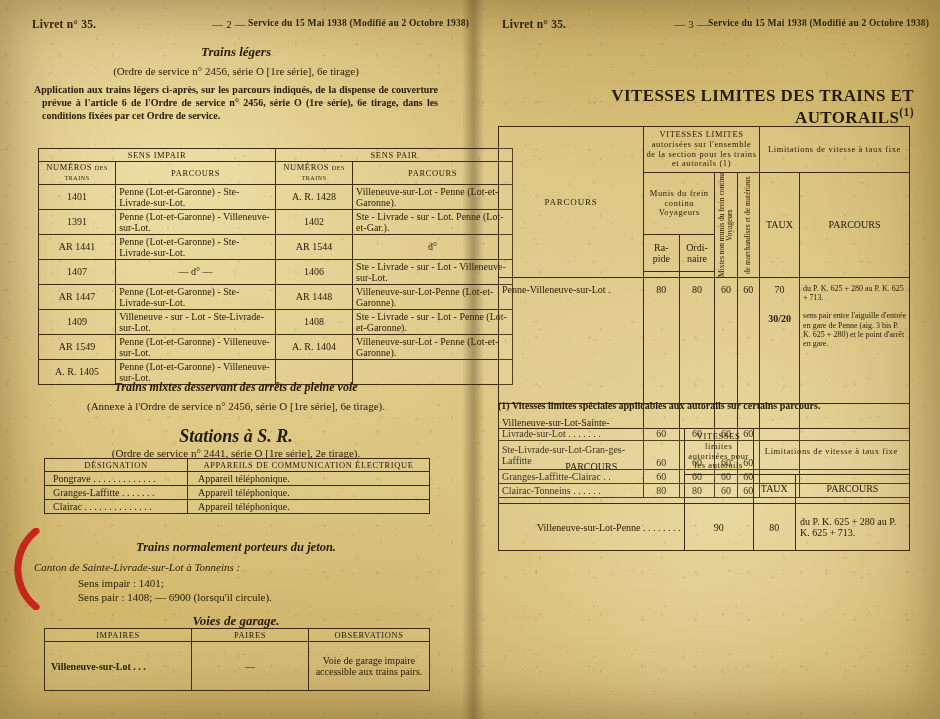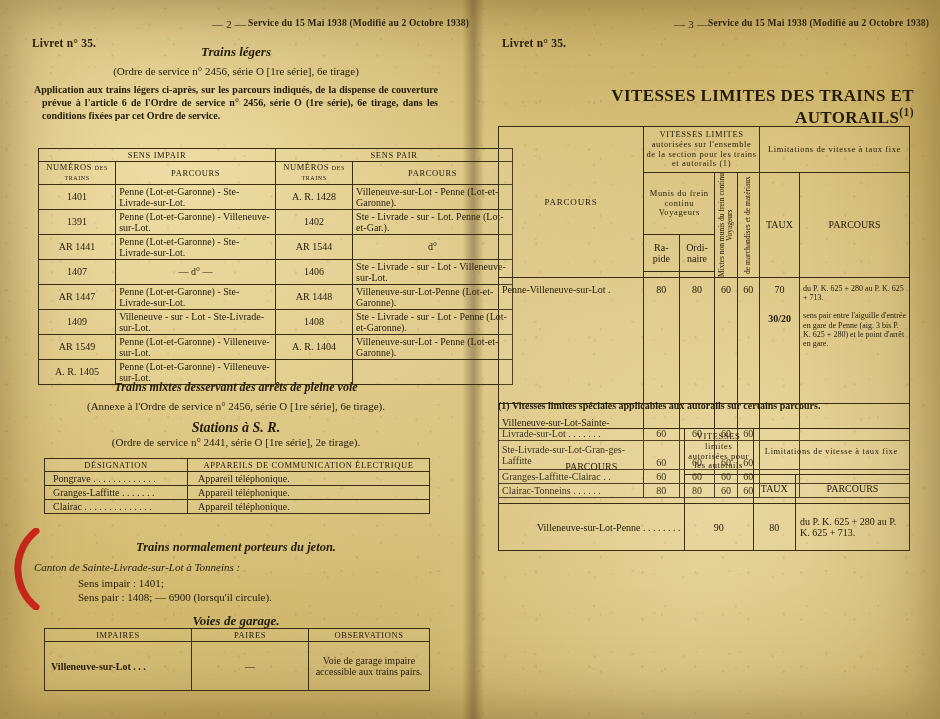--- a/index.html
+++ b/index.html
@@ -28,21 +28,21 @@
     pointer-events:none;
   }
   .leaf{position:absolute;top:0;height:719px;}
   .leaf.left{left:0;width:470px;}
   .leaf.right{left:470px;width:470px;}
 
   .hdr{
     position:absolute;top:18px;width:100%;
     font-size:11px;letter-spacing:.2px;
   }
-  .hdr .livret{position:absolute;left:32px;top:0;font-weight:bold;font-size:11.5px;margin-top:19px;}
+  .hdr .livret{position:absolute;left:32px;top:0;font-weight:bold;font-size:11.5px;}
   .hdr .pg{position:absolute;top:0;font-size:11px;}
   .hdr .svc{position:absolute;top:0;font-weight:bold;font-size:9.5px;}
 
   h2.t-center{
     text-align:center;font-style:italic;font-weight:bold;
     font-size:13px;margin:0;
   }
   .sub-center{text-align:center;font-size:11px;margin:0;}
   .just{font-size:10px;text-align:justify;line-height:1.28;font-weight:bold;}
 
@@ -163,21 +163,21 @@
         <td>Penne (Lot-et-Garonne) - Villeneuve-sur-Lot.</td>
         <td class="ctr"></td>
         <td></td>
       </tr>
     </tbody>
       </table>
 
     <div style="position:absolute;left:34px;top:380px;width:404px;">
       <h2 class="t-center" style="font-size:12px;">Trains mixtes desservant des arrêts de pleine voie</h2>
       <p class="sub-center" style="margin-top:5px;">(Annexe à l'Ordre de service n° 2456, série O [1re série], 6e tirage).</p>
-      <h2 class="t-center" style="margin-top:8px;font-size:14px;">Stations à S. R.</h2>
+      <h2 class="t-center" style="margin-top:14px;font-size:18px;">Stations à S. R.</h2>
       <p class="sub-center" style="">(Ordre de service n° 2441, série O [1re série], 2e tirage).</p>
     </div>
 
     <table class="grid" style="position:absolute;left:44px;top:458px;width:386px;">
       <tbody>
           <tr>
         <th style="width:136px;" class="sc">DÉSIGNATION</th>
         <th class="sc">APPAREILS DE COMMUNICATION ÉLECTRIQUE</th>
       </tr>
       <tr>

